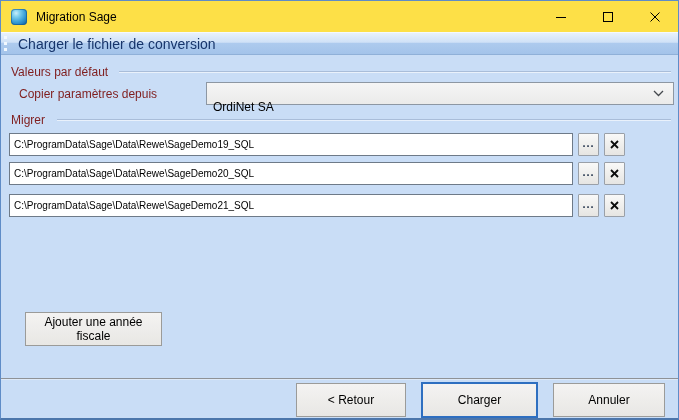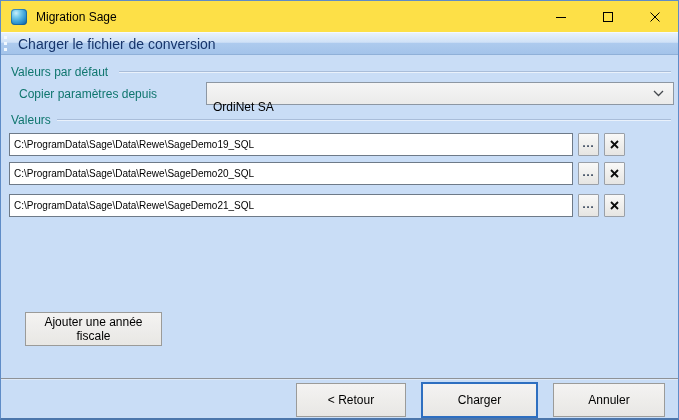--- a/index.html
+++ b/index.html
@@ -18,21 +18,21 @@
   .win-controls{margin-left:auto;display:flex;height:31px;}
   .winbtn{width:47px;height:31px;display:flex;align-items:center;justify-content:center;cursor:default;}
   .winbtn svg{display:block;}
   
   .header{position:absolute;top:31px;left:0;right:0;height:23px;box-sizing:border-box;
     background:linear-gradient(#e8f1fc 0%, #cfe1f7 45%, #aecbee 46%, #a3c3ea 100%);
     border-top:1px solid #f4f9fe;border-bottom:1px solid #8fb0d8;
     display:flex;align-items:center;color:#17356b;font-size:14px;}
   .grip{width:3px;height:15px;margin:0 8px 0 3px;border-left:3px dotted #f2f8fe;}
   
-  .lbl{position:absolute;font-size:12px;color:#0f766e;white-space:nowrap;}
+  .lbl{position:absolute;font-size:12px;color:#7f1d1d;white-space:nowrap;}
   .etched{position:absolute;height:0;border-top:1px solid #a9bdd9;border-bottom:1px solid #e9f1fb;}
   
   .combo{position:absolute;left:205px;top:81px;width:468px;height:23px;box-sizing:border-box;
     background:linear-gradient(#f5f5f5,#ebebea);border:1px solid #8d97a3;
     display:flex;align-items:center;font-size:12px;color:#000;cursor:default;}
   .combo-text{margin-left:6px;flex:1;margin-top:27px;}
   .combo-arrow{margin-right:9px;display:flex;align-items:center;}
   
   .src-row{position:absolute;left:8px;width:620px;height:23px;display:flex;}
   .src-input{flex:0 0 564px;height:23px;box-sizing:border-box;border:1px solid #6e7a88;
@@ -91,21 +91,21 @@
   <span class="lbl" style="left:18px;top:86px;">Copier paramètres depuis</span>
   <div class="combo">
     <span class="combo-text">OrdiNet SA</span>
     <span class="combo-arrow">
       <svg width="11" height="7" viewBox="0 0 11 7">
           <polyline points="1,1 5.5,5.5 10,1" fill="none" stroke="#45494e" stroke-width="1.3"></polyline>
         </svg>
     </span>
   </div>
 
-  <span class="lbl" style="left:10px;top:112px;">Valeurs</span>
+  <span class="lbl" style="left:10px;top:112px;">Migrer</span>
   <div class="etched" style="left:56px;right:7px;top:118px;"></div>
 
   <div class="src-row" style="top:132px;">
     <input class="src-input" type="text" value="C:\ProgramData\Sage\Data\Rewe\SageDemo19_SQL" style="">
     <button class="mini-btn">
         <span class="browse-dots">...</span>
       </button>
     <button class="mini-btn">
       <svg width="9" height="9" viewBox="0 0 9 9">
           <line x1="1" y1="1" x2="8" y2="8" stroke="#0b0b0b" stroke-width="1.8"></line>

